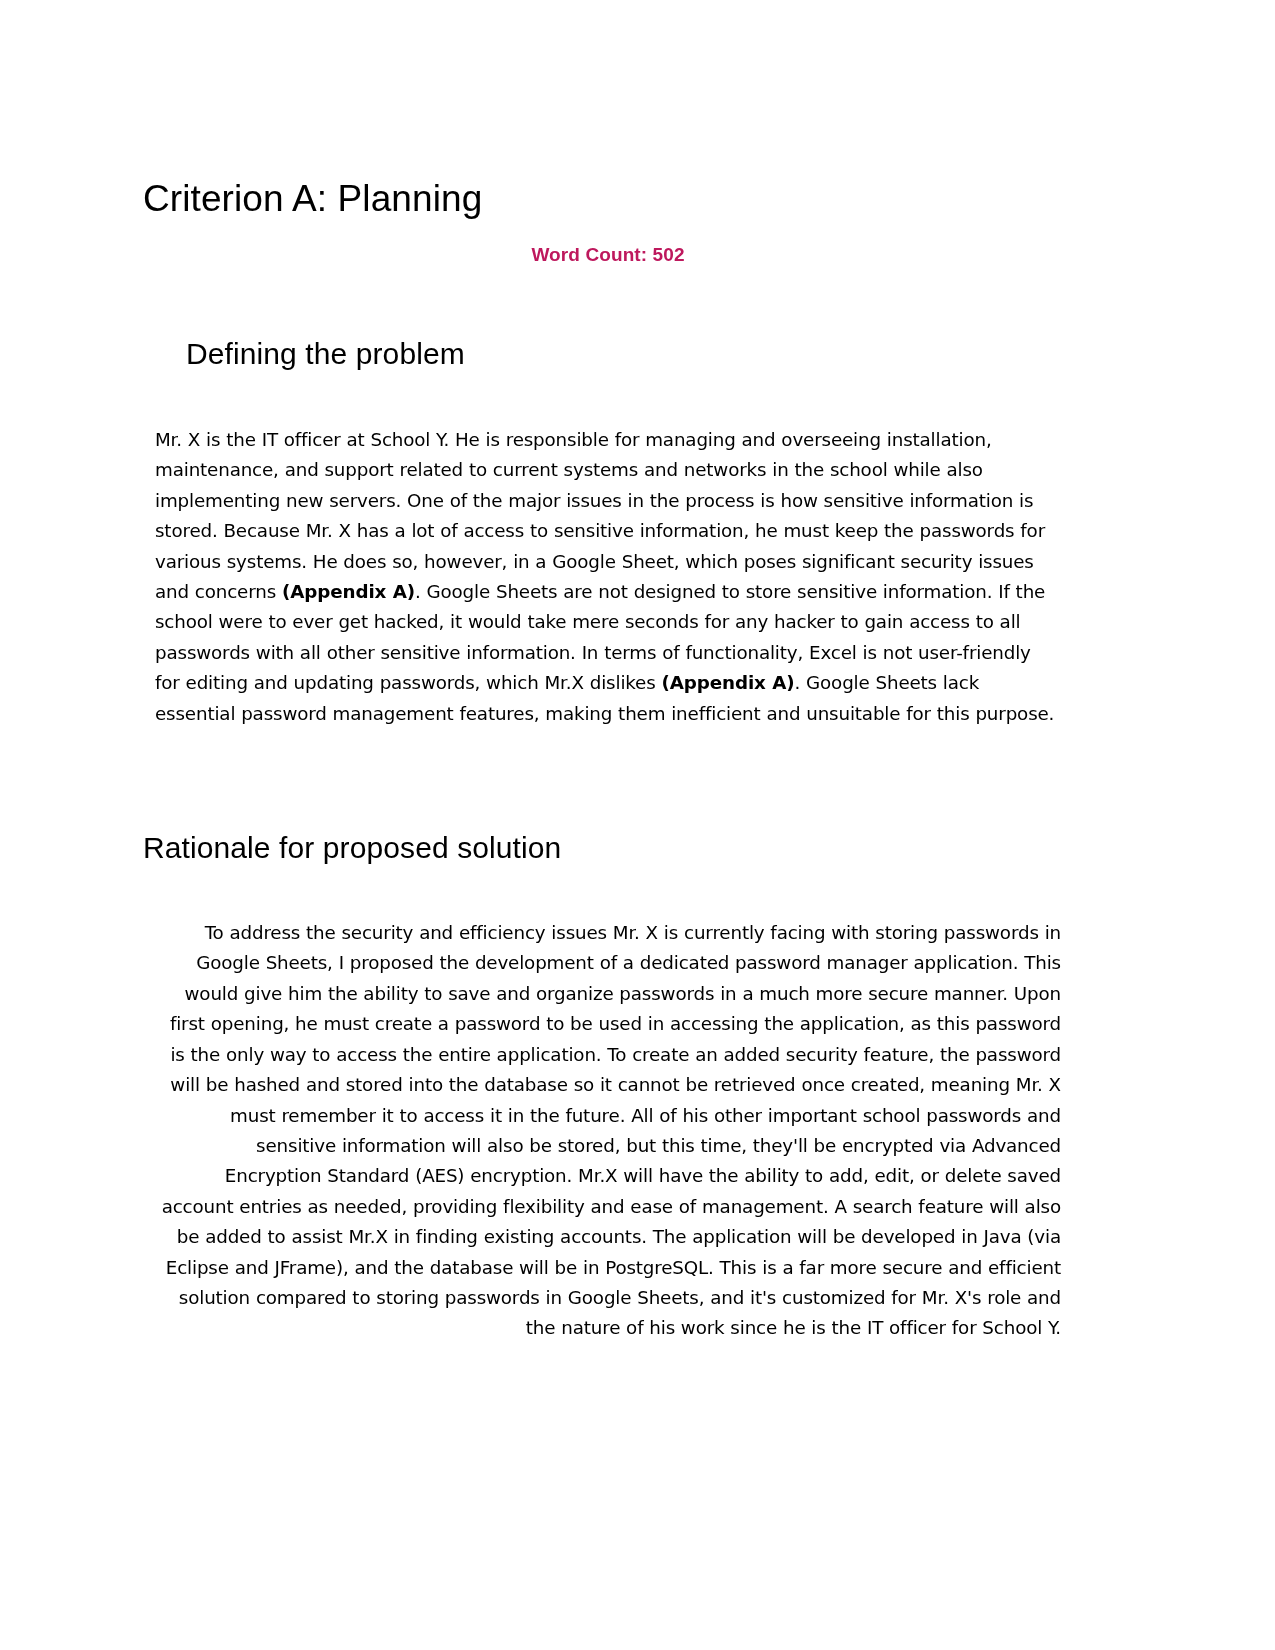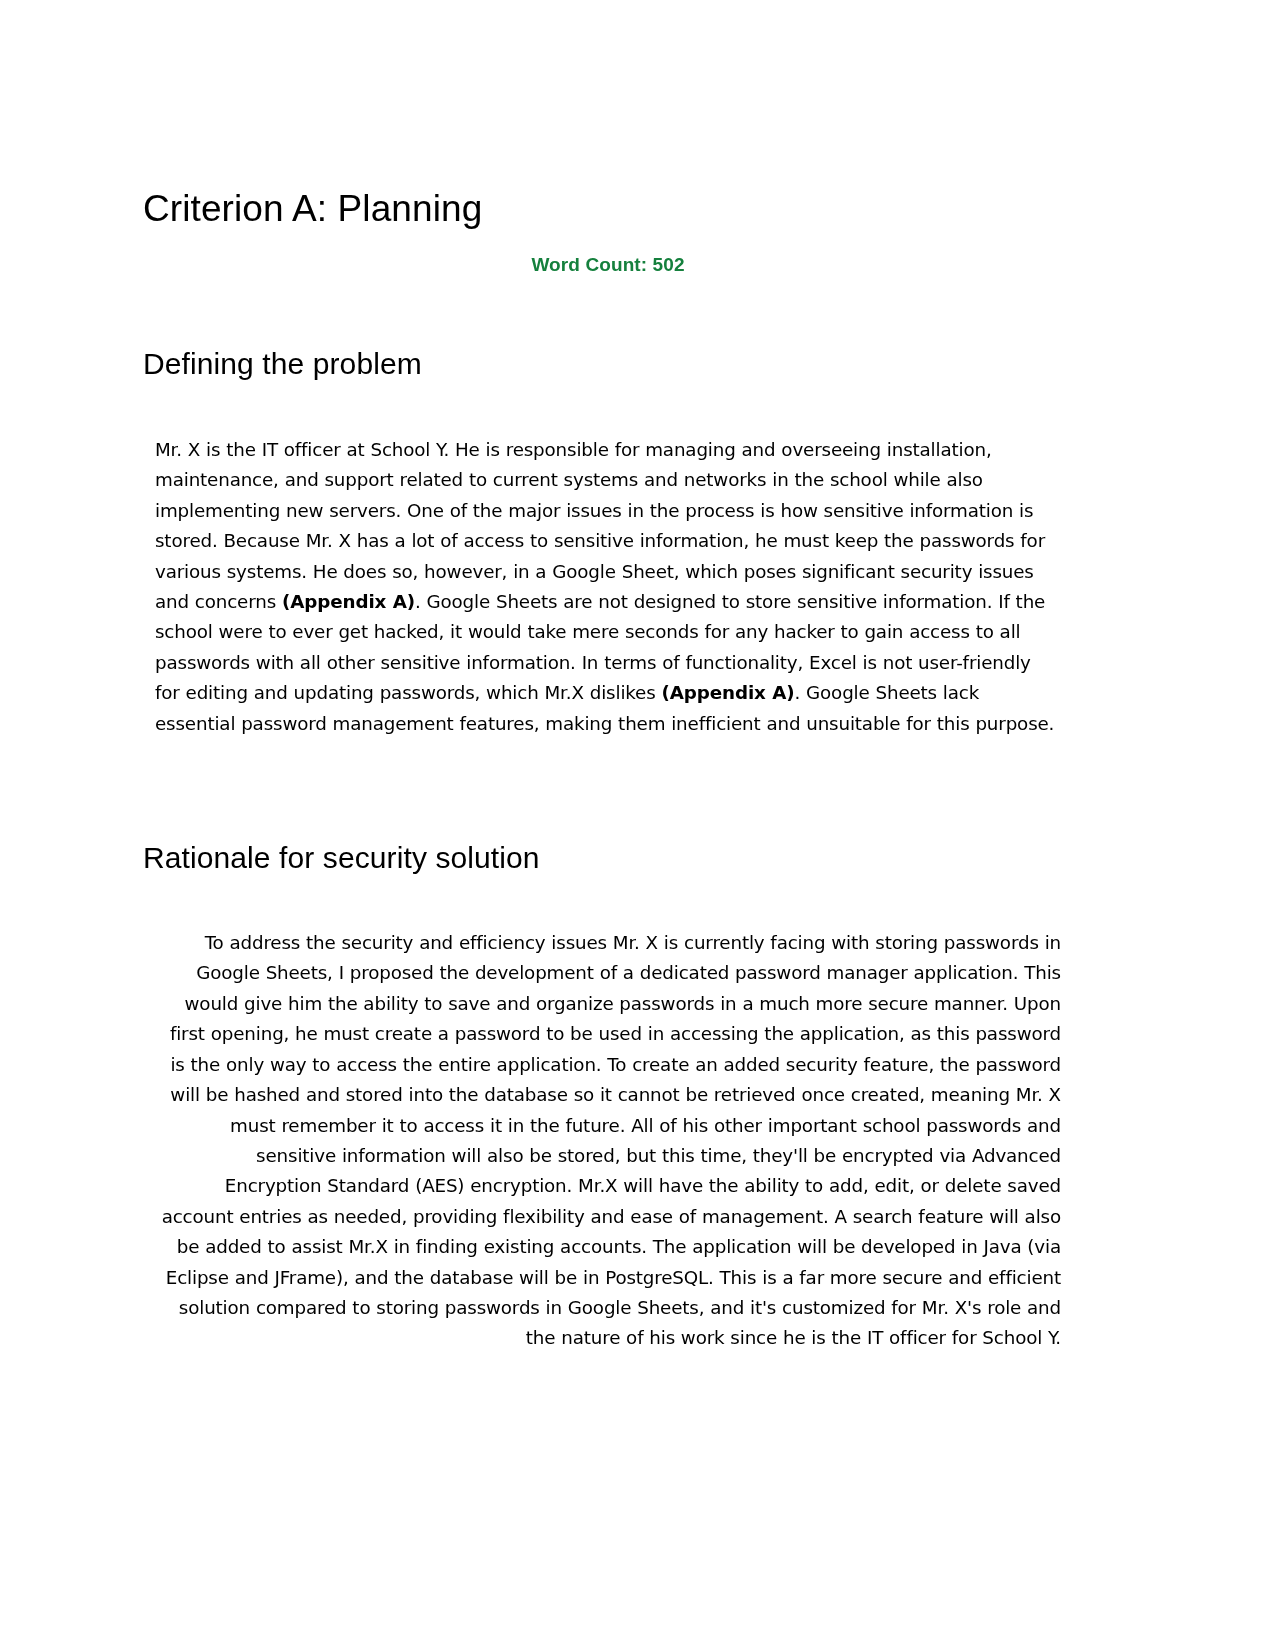--- a/index.html
+++ b/index.html
@@ -14,21 +14,21 @@
     height: 1650px;
     background: #ffffff;
     box-sizing: border-box;
     overflow: hidden;
     font-family: "Liberation Sans", sans-serif;
     color: #000000;
   }
   .content {
     position: absolute;
     left: 143px;
-    top: 12px;
+    top: 2px;
     width: 930px;
   }
 
   
   .h1 {
     font-family: "Liberation Sans", sans-serif;
     font-size: 37px;
     font-weight: 400;
     line-height: 1.0;
     letter-spacing: 0.1px;
@@ -38,33 +38,33 @@
   }
   .h2 {
     font-family: "Liberation Sans", sans-serif;
     font-size: 30px;
     font-weight: 400;
     line-height: 1.0;
     letter-spacing: 0.1px;
     margin: 0;
     color: #000000;
   }
-  .h2.problem { padding-top: 73px; }
+  .h2.problem { padding-top: 73px; margin-left: 43px; }
   .h2.rationale { padding-top: 92px; }
 
   
   .wordcount {
     font-family: "Liberation Sans", sans-serif;
     font-size: 19px;
     font-weight: 700;
     text-align: center;
     margin: 0;
     padding-top: 27px;
     letter-spacing: 0.1px;
-    color: #15803d;
+    color: #be185d;
   }
 
   
   .body-par {
     font-family: "DejaVu Sans", sans-serif;
     font-size: 18.3px;
     font-weight: 400;
     line-height: 30.4px;
     margin: 12px;
     color: #000000;
@@ -86,18 +86,18 @@
   <div class="content">
 
     <h1 class="h1">Criterion A: Planning</h1>
 
     <p class="wordcount">Word Count: 502</p>
 
     <h2 class="h2 problem">Defining the problem</h2>
 
     <p class="body-par p1"><span>Mr. X is the IT officer at School Y. He is responsible for managing and overseeing installation, maintenance, and support related to current systems and networks in the school while also implementing new servers. One of the major issues in the process is how sensitive information is stored. Because Mr. X has a lot of access to sensitive information, he must keep the passwords for various systems. He does so, however, in a Google Sheet, which poses significant security issues and concerns </span><b>(Appendix A)</b><span>. Google Sheets are not designed to store sensitive information. If the school were to ever get hacked, it would take mere seconds for any hacker to gain access to all passwords with all other sensitive information. In terms of functionality, Excel is not user-friendly for editing and updating passwords, which Mr.X dislikes </span><b>(Appendix A)</b><span>. Google Sheets lack essential password management features, making them inefficient and unsuitable for this purpose.</span></p>
 
-    <h2 class="h2 rationale">Rationale for security solution</h2>
+    <h2 class="h2 rationale">Rationale for proposed solution</h2>
 
     <p class="body-par p2"><span>To address the security and efficiency issues Mr. X is currently facing with storing passwords in Google Sheets, I proposed the development of a dedicated password manager application. This would give him the ability to save and organize passwords in a much more secure manner. Upon first opening, he must create a password to be used in accessing the application, as this password is the only way to access the entire application. To create an added security feature, the password will be hashed and stored into the database so it cannot be retrieved once created, meaning Mr. X must remember it to access it in the future. All of his other important school passwords and sensitive information will also be stored, but this time, they'll be encrypted via Advanced Encryption Standard (AES) encryption. Mr.X will have the ability to add, edit, or delete saved account entries as needed, providing flexibility and ease of management. A search feature will also be added to assist Mr.X in finding existing accounts. The application will be developed in Java (via  Eclipse and JFrame), and the database will be in PostgreSQL. This is a far more secure and efficient solution compared to storing passwords in Google Sheets, and it's customized for Mr. X's role and the nature of his work since he is the IT officer for School Y.</span></p>
 
   </div>
 </div>
 
 </body></html>

